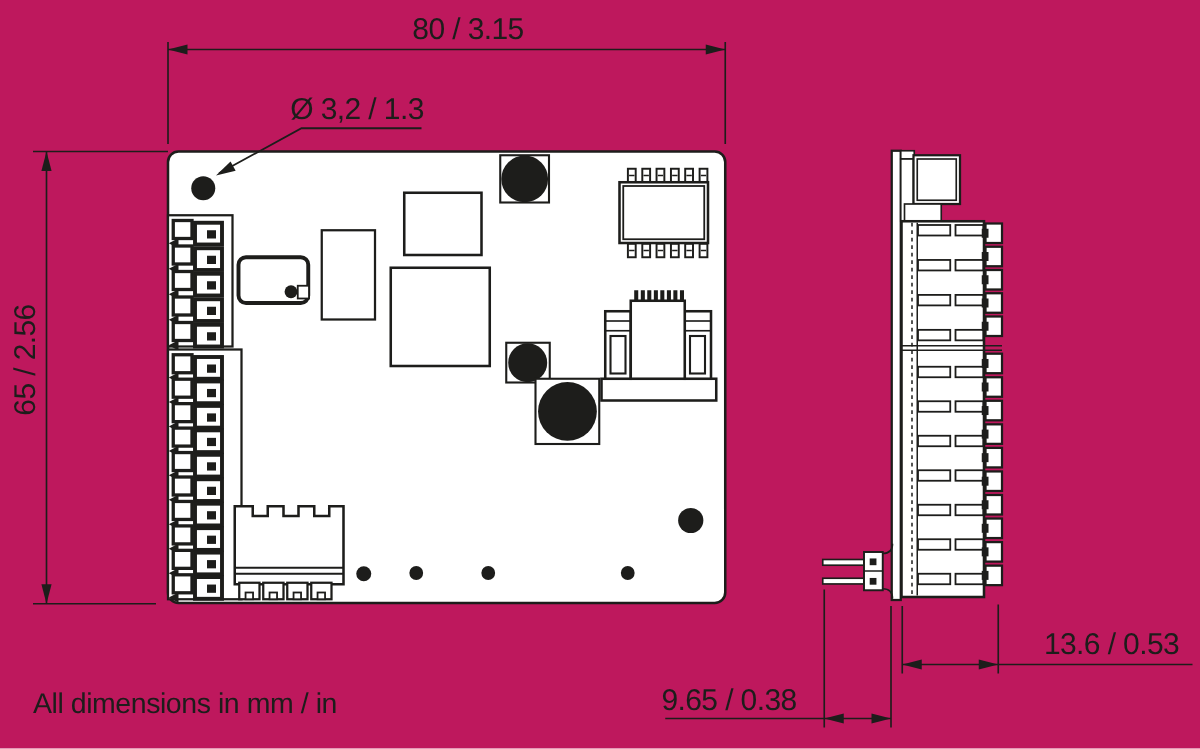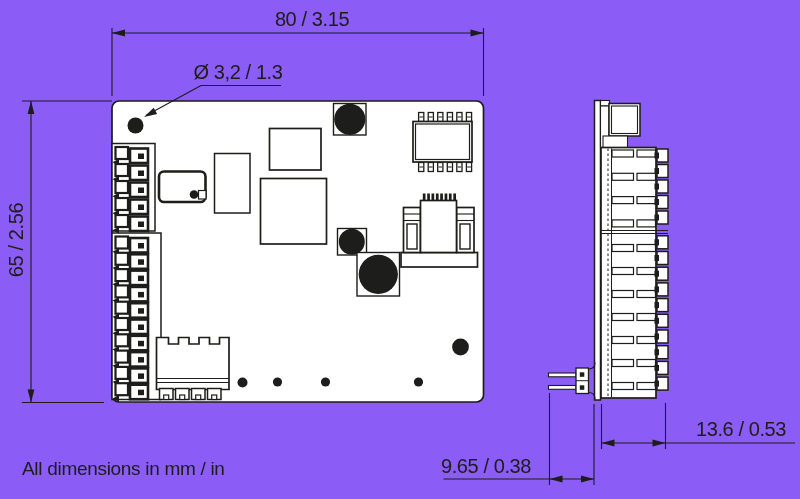--- a/index.html
+++ b/index.html
@@ -1,16 +1,16 @@
 <!DOCTYPE html>
 <html><head>
 <meta charset="utf-8">
 <style>
   html,body{margin:0;padding:0;background:#ffffff;}
-  .stage{width:800px;height:499px;position:relative;background:#8b5cf6;overflow:hidden;}
+  .stage{width:800px;height:499px;position:relative;background:#be185d;overflow:hidden;}
   svg{display:block;}
   
   .ln{stroke:#1d1d1b;fill:none;}
   .s10{stroke-width:1;}
   .s11{stroke-width:1.1;}
   .s12{stroke-width:1.2;}
   .s13{stroke-width:1.3;}
   .s14{stroke-width:1.4;}
   .s15{stroke-width:1.5;}
   .s16{stroke-width:1.7;}

